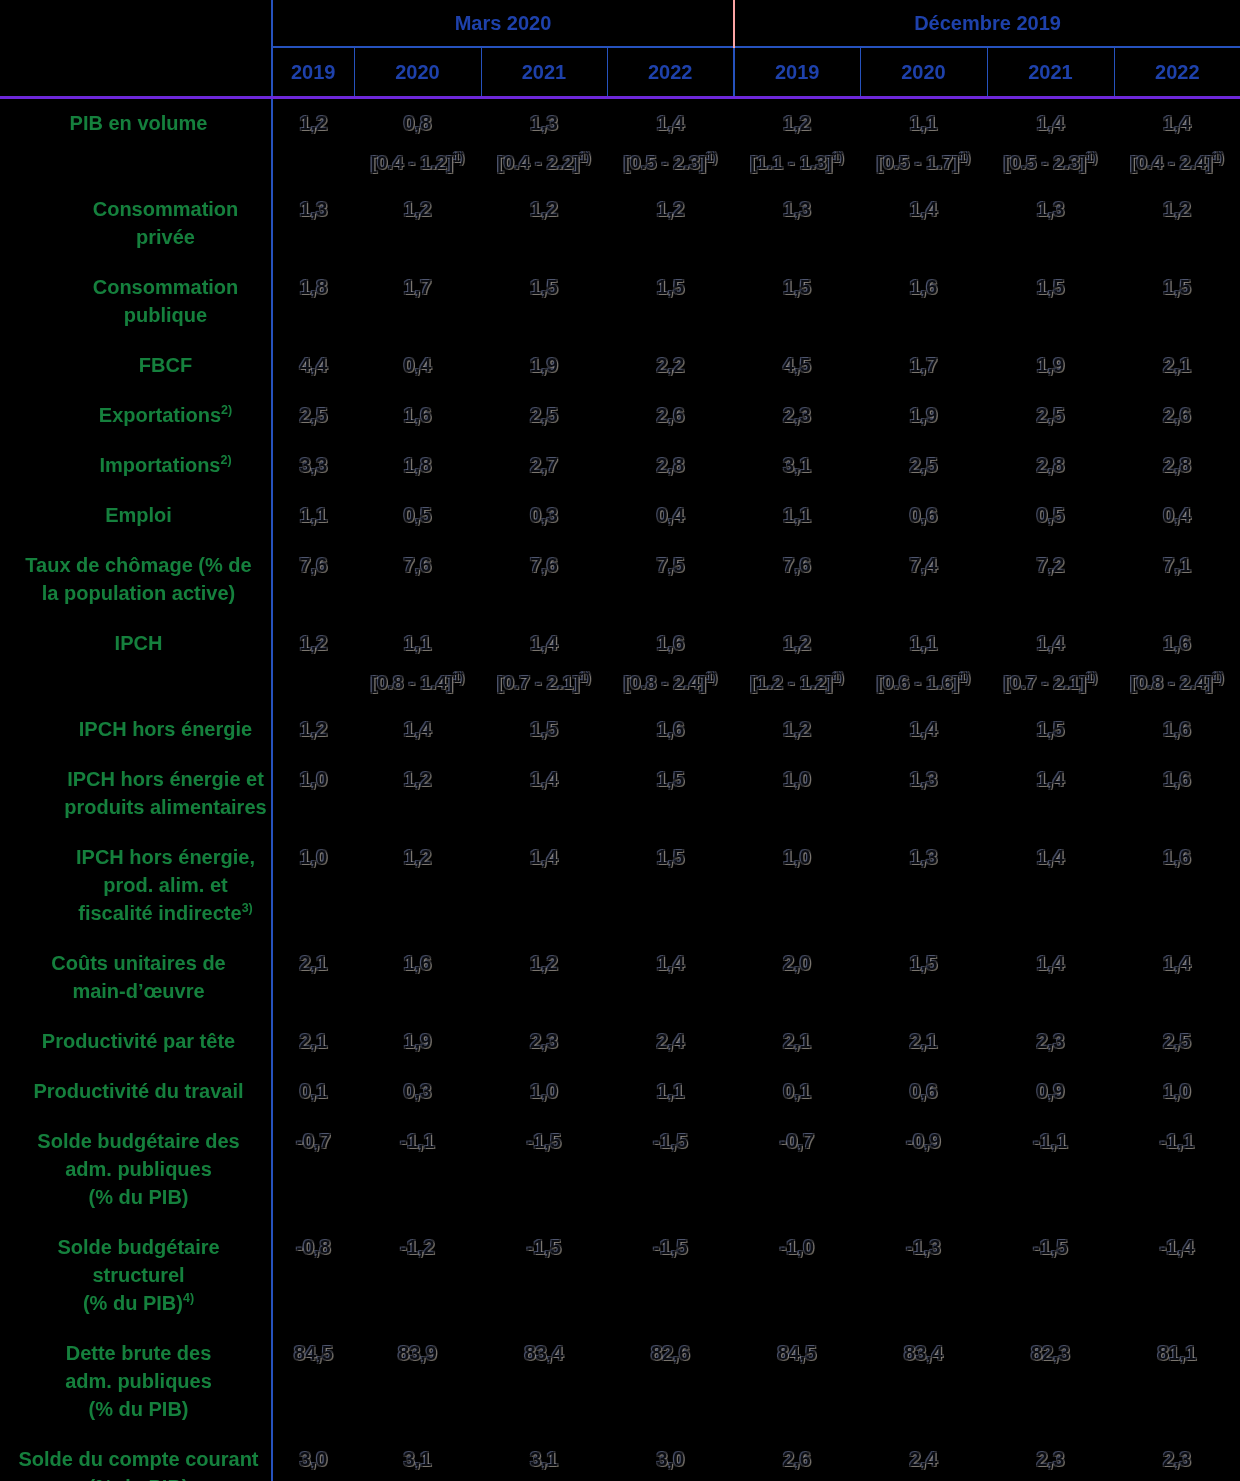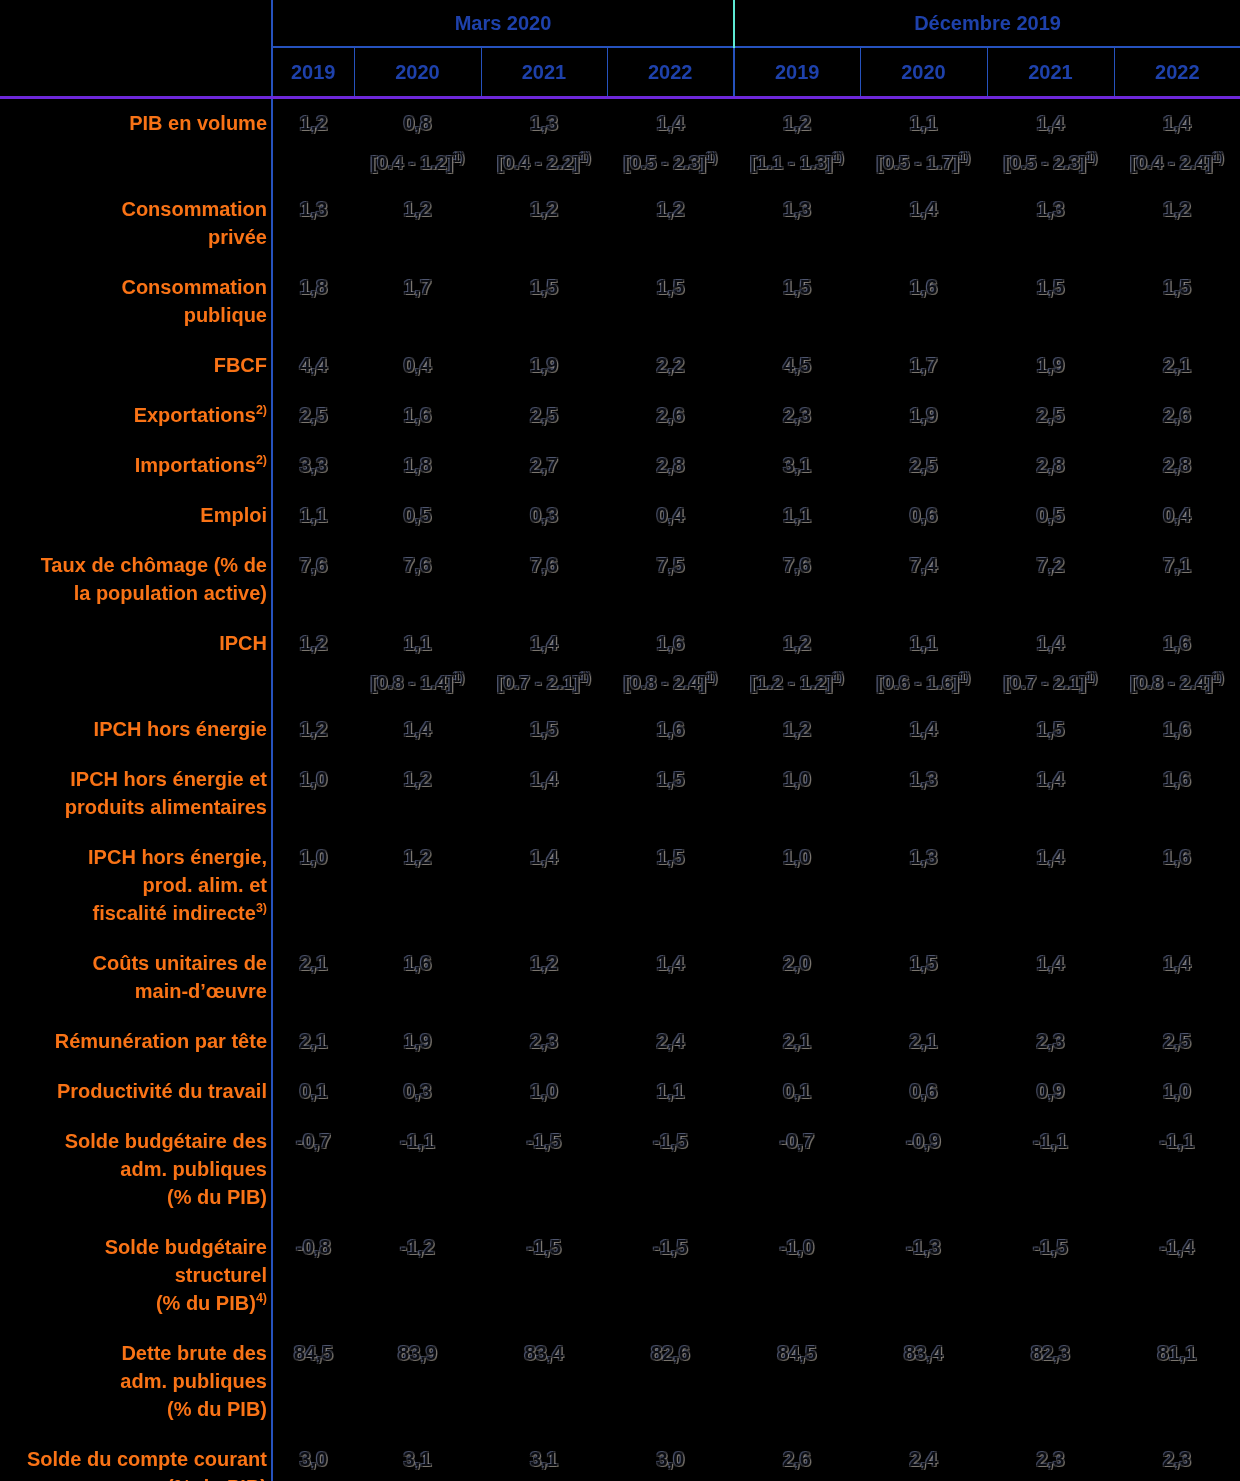--- a/index.html
+++ b/index.html
@@ -34,31 +34,31 @@
     vertical-align: middle;
     padding: 0;
     margin-top: 28px;
   }
   tr.group-row th { height: 46px; }
   tr.year-row th  { height: 48px; border-top: 2px solid #2652bd; }
   tr.group-row th.corner, tr.year-row th.corner {
     border-top: none;
     border-right: 2px solid #2652bd;
   }
-  tr.group-row th.gsep { border-left: 2px solid #5eead4; }
+  tr.group-row th.gsep { border-left: 2px solid #fca5a5; }
   tr.year-row th { border-left: 1px solid #2652bd; }
   tr.year-row th.corner, tr.year-row th.y-first { border-left: none; }
   tr.year-row th.ysep { border-left: 2px solid #2652bd; }
   thead tr.year-row th { border-bottom: 3px solid #6d28d9; }
 
   tbody th.rowlabel {
     font-weight: bold;
     font-size: 20px;
-    color: #f97316;
-    text-align: right;
+    color: #15803d;
+    text-align: center;
     vertical-align: top;
     padding: 10px 4px 12px 10px;
     line-height: 28px;
     border-right: 2px solid #2652bd;
   }
   tbody th.rowlabel.indent { padding-left: 64px; }
   tbody td.val {
     font-weight: bold;
     font-size: 20px;
     text-align: center;
@@ -277,21 +277,21 @@
         <td class="val">2,1</td>
         <td class="val">1,6</td>
         <td class="val">1,2</td>
         <td class="val">1,4</td>
         <td class="val">2,0</td>
         <td class="val">1,5</td>
         <td class="val">1,4</td>
         <td class="val">1,4</td>
       </tr>
       <tr>
-        <th class="rowlabel">Rémunération par tête</th>
+        <th class="rowlabel">Productivité par tête</th>
         <td class="val">2,1</td>
         <td class="val">1,9</td>
         <td class="val">2,3</td>
         <td class="val">2,4</td>
         <td class="val">2,1</td>
         <td class="val">2,1</td>
         <td class="val">2,3</td>
         <td class="val">2,5</td>
       </tr>
       <tr>

